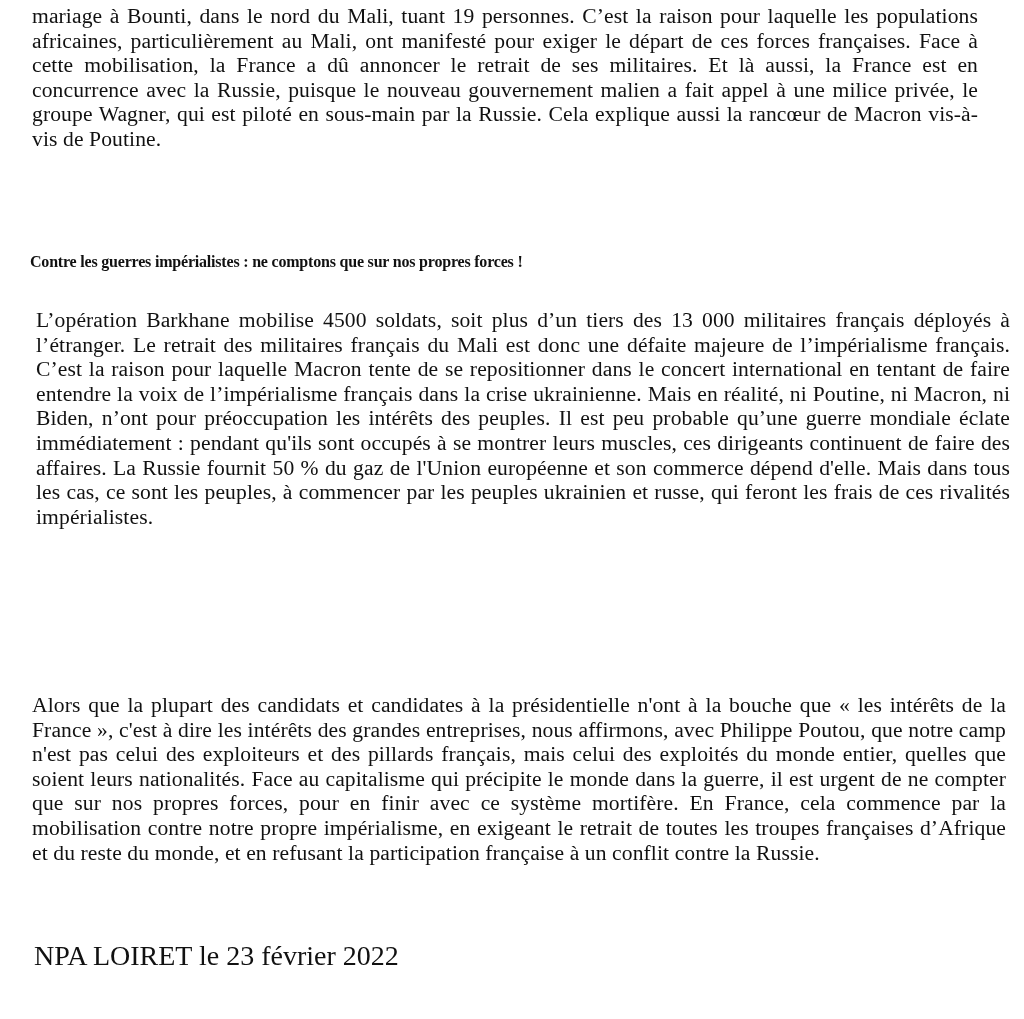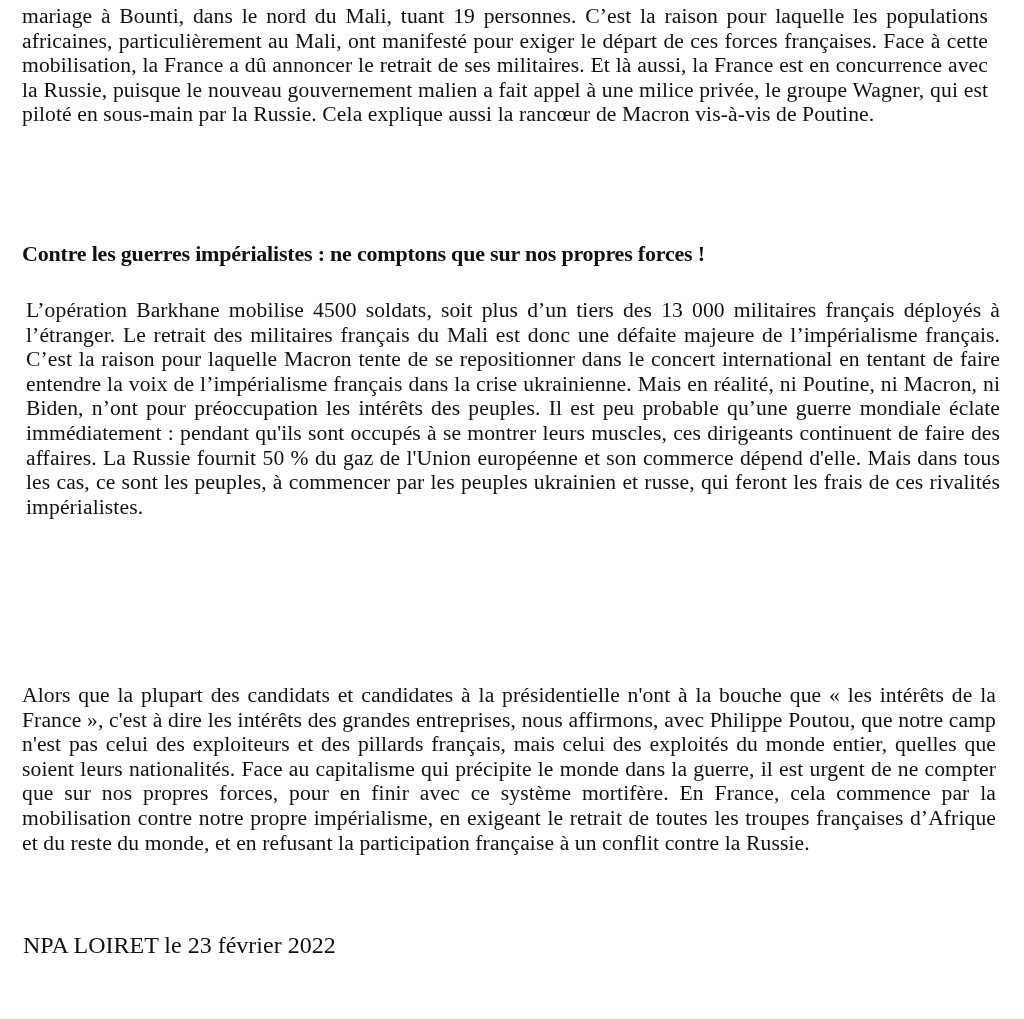--- a/index.html
+++ b/index.html
@@ -15,59 +15,59 @@
       color: #111111;
       font-family: "DejaVu Serif", "Liberation Serif", serif;
     }
     .page {
       position: absolute;
       left: 18px;
       top: 4px;
       width: 974px;
     }
     .para {
-      margin: 4px;
+      margin: 14px;
       font-family: "Liberation Serif", "DejaVu Serif", serif;
       font-size: 21.6px;
       line-height: 24.6px;
       text-align: justify;
       letter-spacing: 0.1px;
     }
     .para-1 { margin-top: 0; }
     .heading {
-      margin: 4px;
+      margin: 12px;
       position: absolute;
       top: 232px;
       left: 0;
       font-family: "Liberation Serif", "DejaVu Serif", serif;
       font-weight: bold;
-      font-size: 22px;
+      font-size: 16px;
       line-height: 28px;
       letter-spacing: -0.2px;
       white-space: nowrap;
     }
     .para-2 {
       position: absolute;
       top: 290px;
       left: 4px;
       width: 974px;
     }
     .para-3 {
       position: absolute;
       top: 675px;
       left: 0;
       width: 974px;
     }
     .signature {
       position: absolute;
       top: 924px;
       left: 0;
-      margin: 5px;
+      margin: 16px;
       font-family: "Liberation Serif", "DejaVu Serif", serif;
-      font-size: 24px;
+      font-size: 28px;
       line-height: 24.6px;
       white-space: nowrap;
     }
   </style>
 </head>
 <body>
 
 <div class="page">
   <p class="para para-1">mariage à Bounti, dans le nord du Mali, tuant 19 personnes. C’est la raison pour laquelle les populations africaines, particulièrement au Mali, ont manifesté pour exiger le départ de ces forces françaises. Face à cette mobilisation, la France a dû annoncer le retrait de ses militaires. Et là aussi, la France est en concurrence avec la Russie, puisque le nouveau gouvernement malien a fait appel à une milice privée, le groupe Wagner, qui est piloté en sous-main par la Russie. Cela explique aussi la rancœur de Macron vis-à-vis de Poutine.</p>
 

